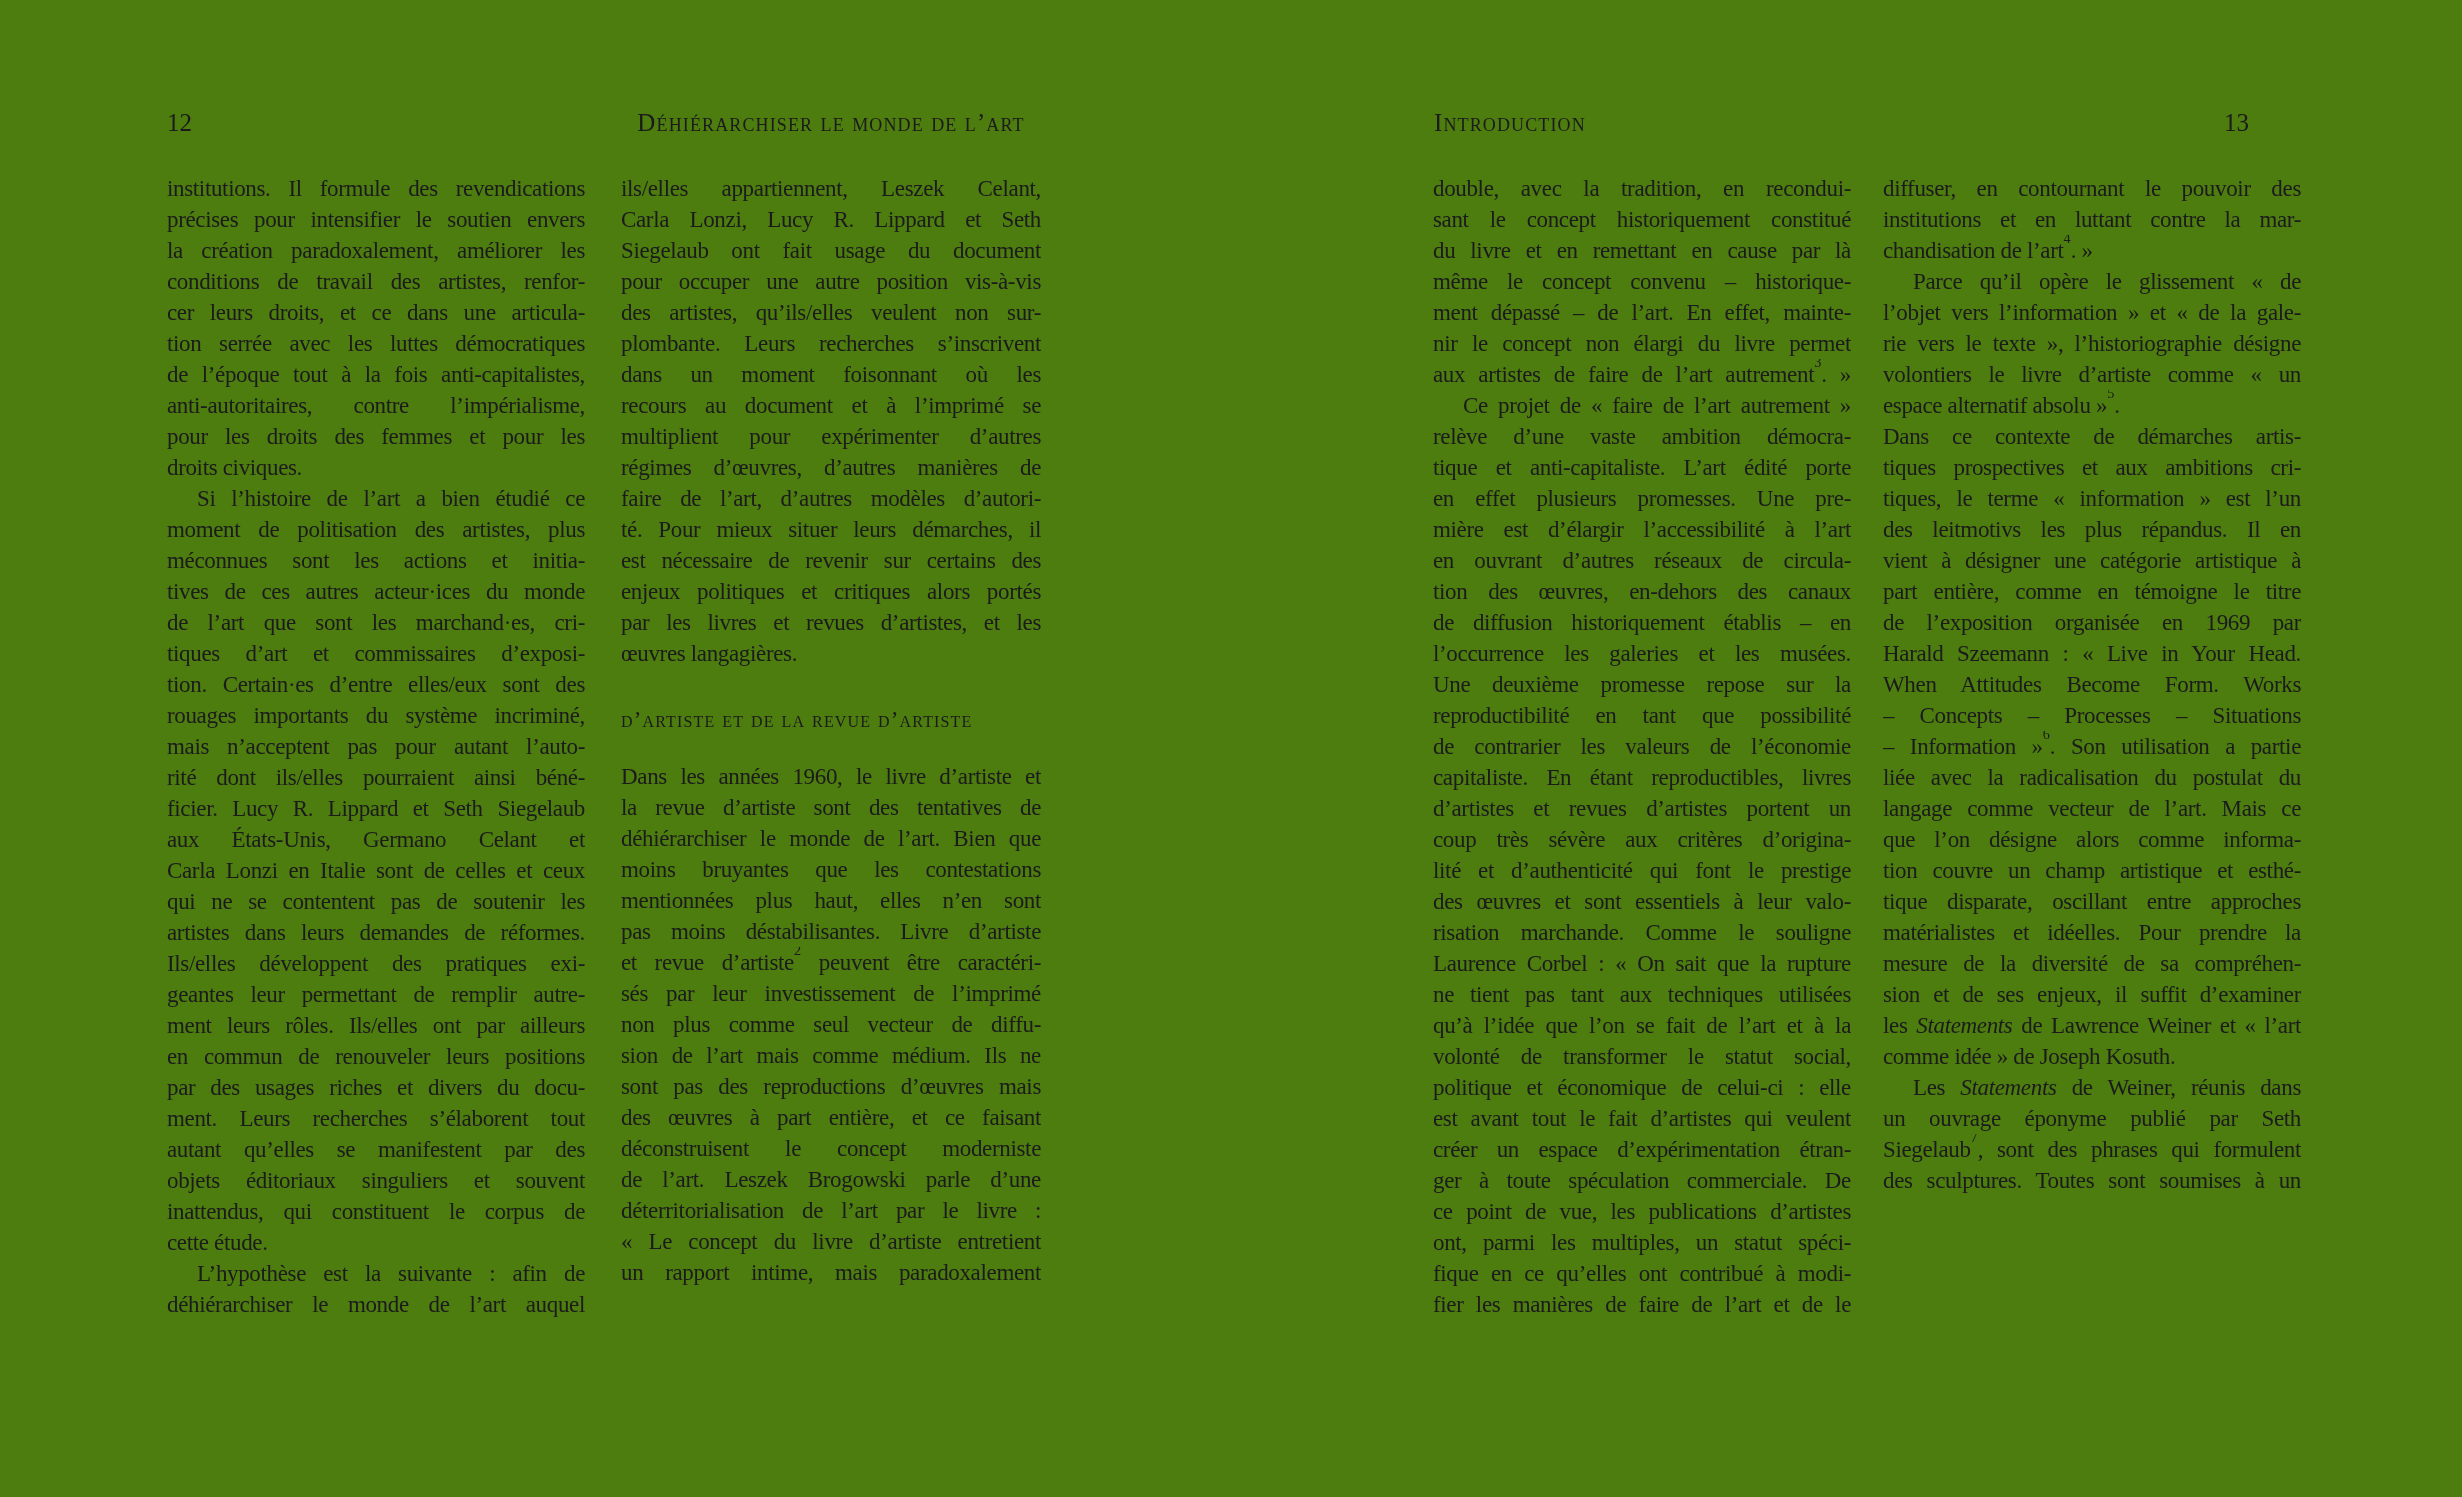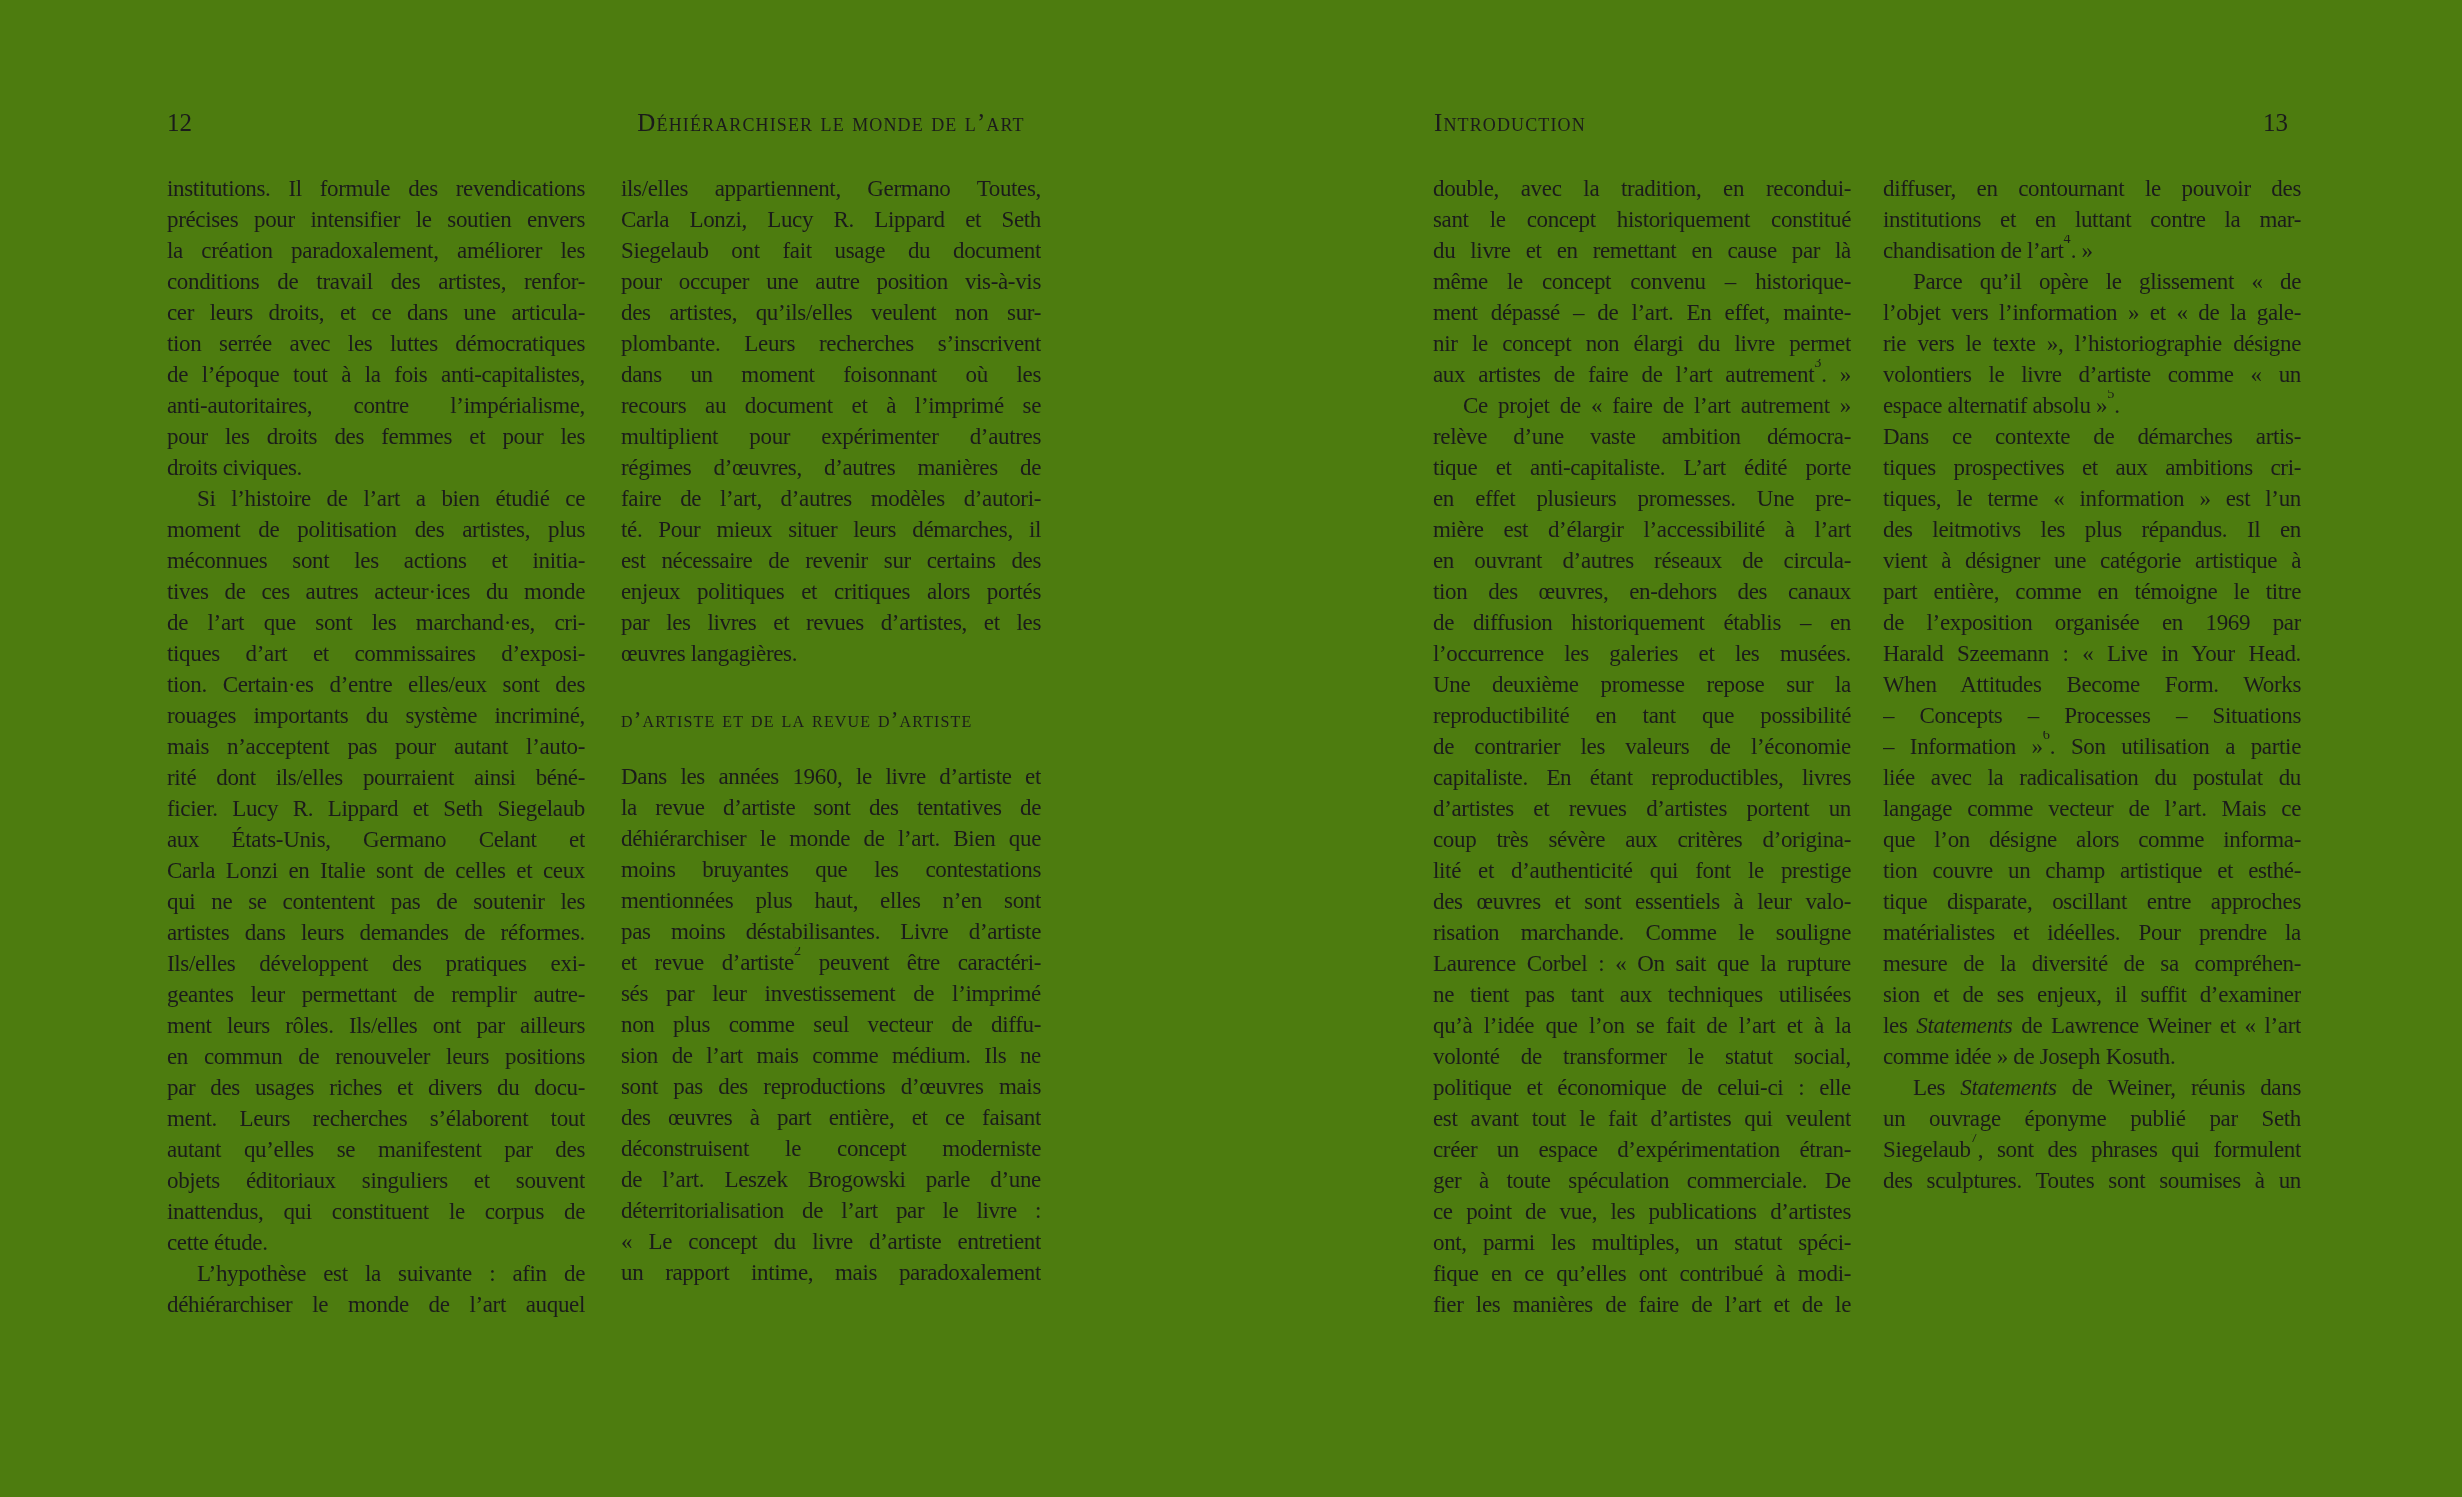--- a/index.html
+++ b/index.html
@@ -27,21 +27,21 @@
     line-height: 29px;
     white-space: nowrap;
   }
   .running-head {
     font-variant: small-caps;
     letter-spacing: 0.045em;
   }
   .folio-left { left: 167px; }
   .head-left  { left: 621px; width: 420px; text-align: center; }
   .head-right { left: 1434px; }
-  .folio-right { left: 1870px; width: 418px; text-align: right; }
+  .folio-right { left: 1831px; width: 418px; text-align: right; }
 
   .column {
     position: absolute;
     top: 173px;
     font-size: 23px;
     line-height: 31px;
     letter-spacing: -0.015em;
   }
   #c0 { left: 167px;  width: 418px; }
   #c1 { left: 621px;  width: 420px; }
@@ -123,21 +123,21 @@
       <div class="line j">par des usages riches et divers du docu-</div>
       <div class="line j">ment. Leurs recherches s’élaborent tout</div>
       <div class="line j">autant qu’elles se manifestent par des</div>
       <div class="line j">objets éditoriaux singuliers et souvent</div>
       <div class="line j">inattendus, qui constituent le corpus de</div>
       <div class="line">cette étude.</div>
       <div class="line j indent">L’hypothèse est la suivante : afin de</div>
       <div class="line j">déhiérarchiser le monde de l’art auquel</div>
     </div>
   <div class="column" id="c1">
-      <div class="line j">ils/elles appartiennent, Germano Toutes,</div>
+      <div class="line j">ils/elles appartiennent, Leszek Celant,</div>
       <div class="line j">Carla Lonzi, Lucy R. Lippard et Seth</div>
       <div class="line j">Siegelaub ont fait usage du document</div>
       <div class="line j">pour occuper une autre position vis-à-vis</div>
       <div class="line j">des artistes, qu’ils/elles veulent non sur-</div>
       <div class="line j">plombante. Leurs recherches s’inscrivent</div>
       <div class="line j">dans un moment foisonnant où les</div>
       <div class="line j">recours au document et à l’imprimé se</div>
       <div class="line j">multiplient pour expérimenter d’autres</div>
       <div class="line j">régimes d’œuvres, d’autres manières de</div>
       <div class="line j">faire de l’art, d’autres modèles d’autori-</div>

